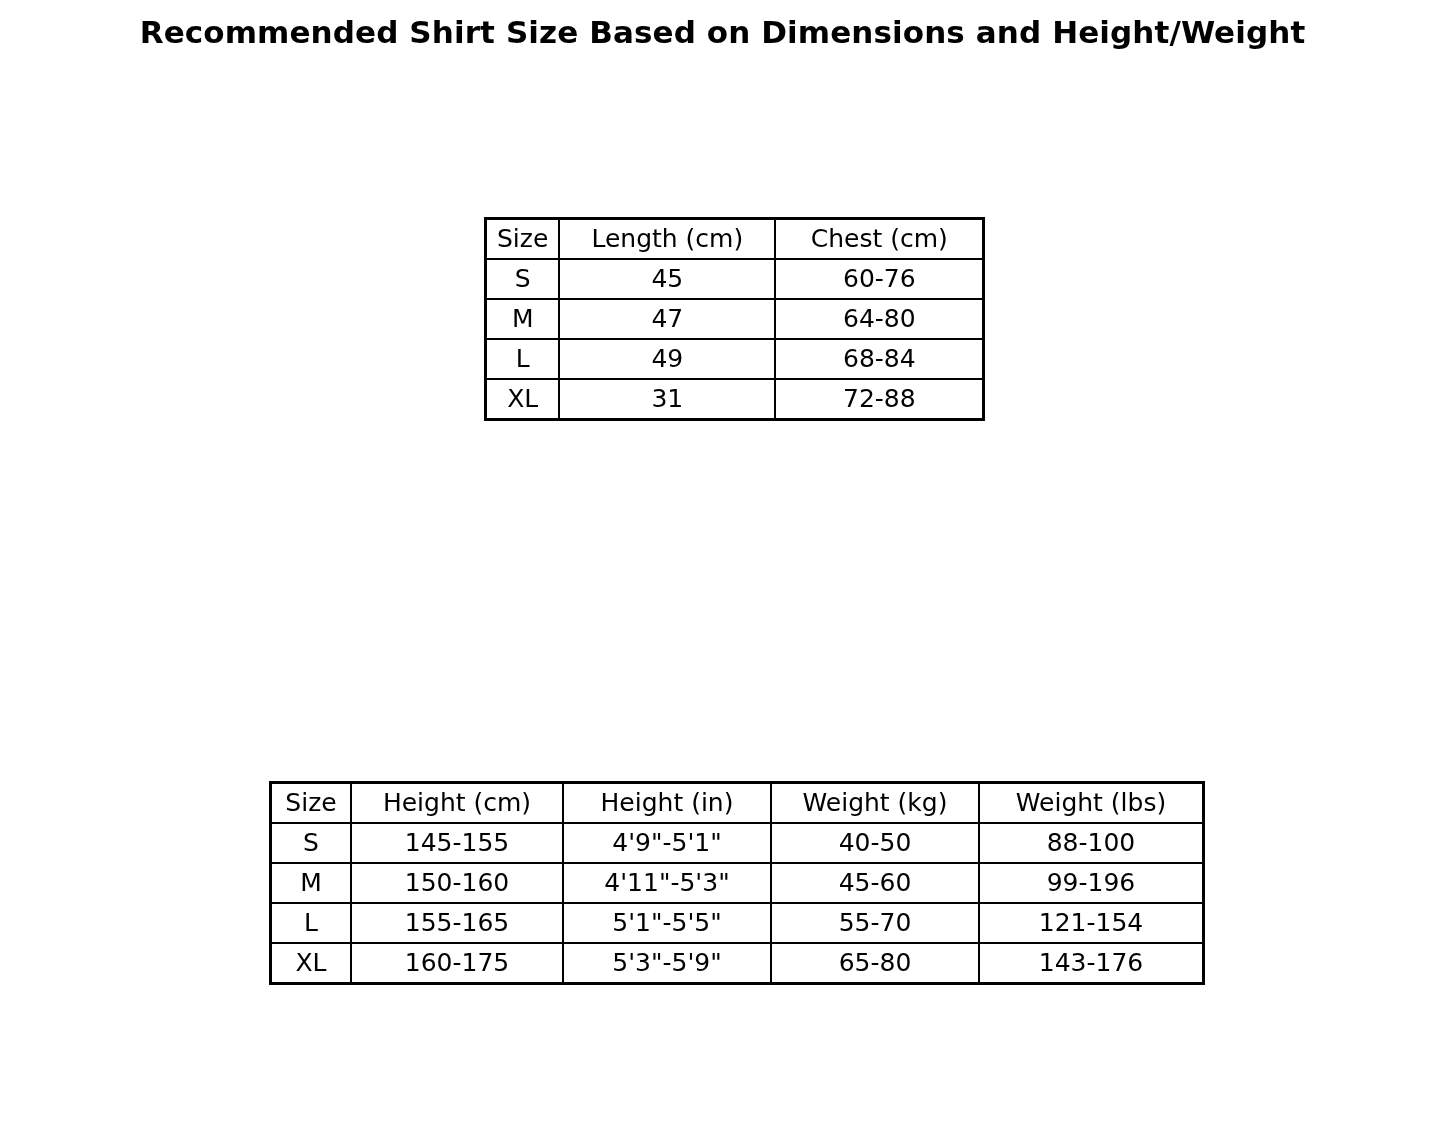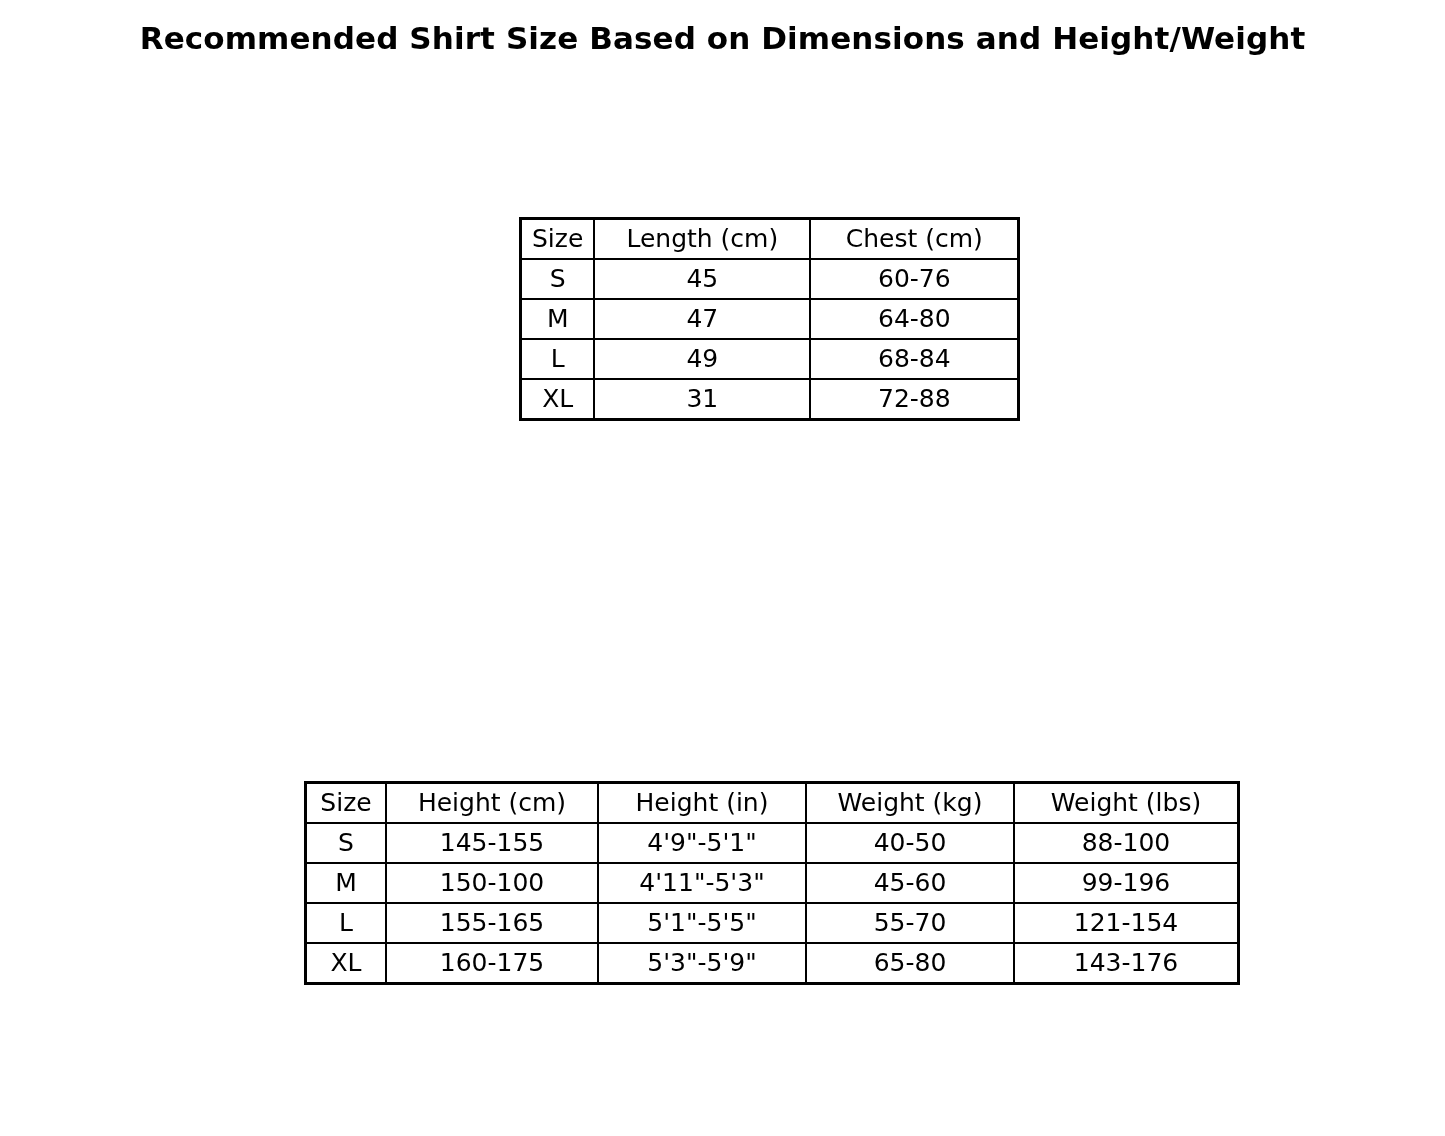--- a/index.html
+++ b/index.html
@@ -12,34 +12,33 @@
     height: 1136px;
     position: relative;
     font-family: "DejaVu Sans", sans-serif;
     color: #000000;
     overflow: hidden;
   }
 
   #page-title {
     position: absolute;
     left: 0;
-    top: 20px;
+    top: 14px;
     width: 1445px;
     text-align: center;
     font-size: 31px;
     font-weight: bold;
     letter-spacing: 0.1px;
     white-space: nowrap;
   }
 
   table.sizetable {
     position: absolute;
     border-collapse: collapse;
     border: 3px solid #000000;
-    margin-left: 35px;
   }
   table.sizetable td,
   table.sizetable th {
     border: 2px solid #000000;
     text-align: center;
     font-weight: normal;
     font-size: 25px;
     line-height: 1.0;
     padding: 6px 10px 7px 10px;
     white-space: nowrap;
@@ -123,21 +122,21 @@
   <tbody>
     <tr>
       <td>S</td>
       <td>145-155</td>
       <td>4'9"-5'1"</td>
       <td>40-50</td>
       <td>88-100</td>
     </tr>
     <tr>
       <td>M</td>
-      <td>150-100</td>
+      <td>150-160</td>
       <td>4'11"-5'3"</td>
       <td>45-60</td>
       <td>99-196</td>
     </tr>
     <tr>
       <td>L</td>
       <td>155-165</td>
       <td>5'1"-5'5"</td>
       <td>55-70</td>
       <td>121-154</td>

